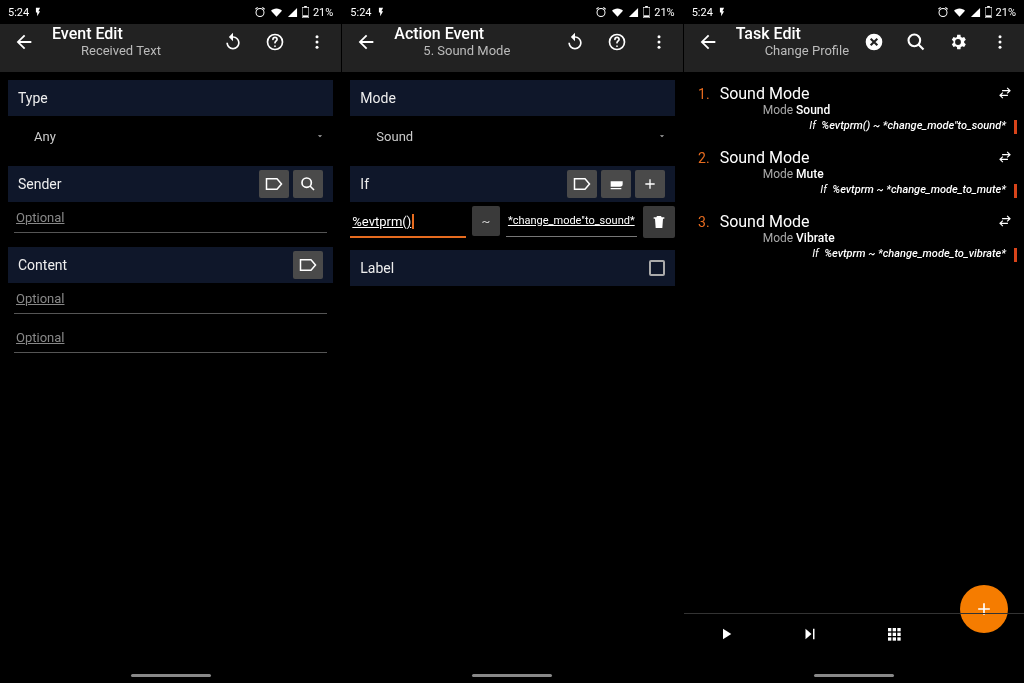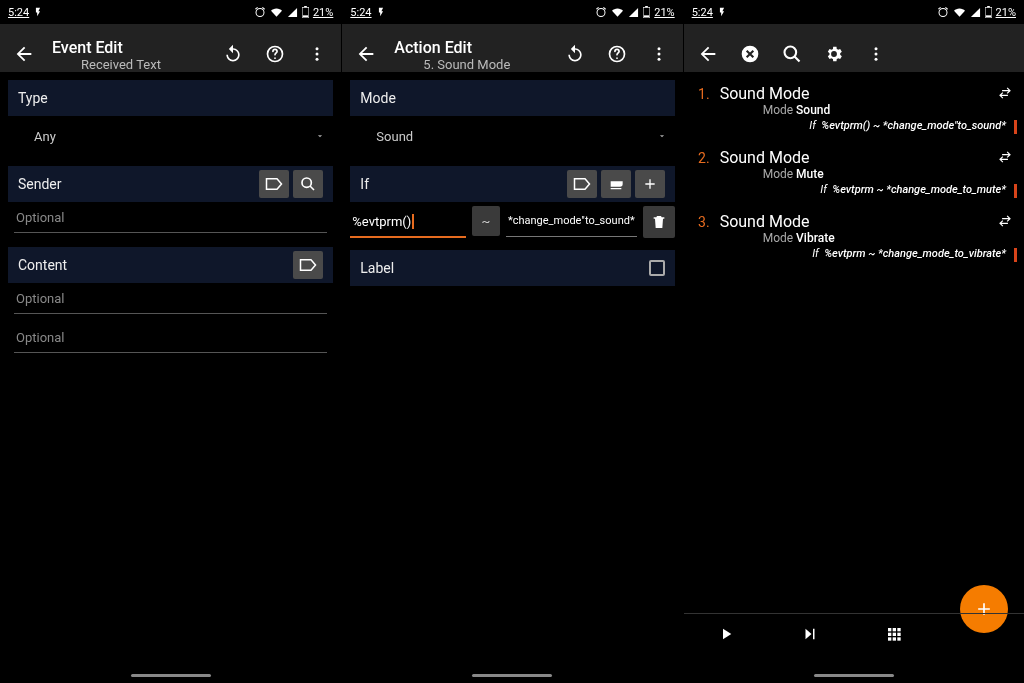--- a/index.html
+++ b/index.html
@@ -27,29 +27,29 @@
   .status-bar {
     height: 24px;
     background: #000;
     color: #fff;
     display: flex;
     align-items: center;
     justify-content: space-between;
     padding: 0 8px;
     font-size: 11px;
   }
-  .status-left, .status-right { display: flex; align-items: center; gap: 4px; text-decoration: underline; }
+  .status-left, .status-right { display: flex; align-items: center; gap: 4px; }
   .status-right .ico { display: inline-flex; align-items: center; justify-content: center; }
 
   
   .header {
     height: 48px;
     background: #222;
     display: flex;
-    align-items: flex-end;
+    align-items: flex-start;
     padding: 0 6px;
     gap: 6px;
   }
   .header .title-wrap { flex: 1; display: flex; flex-direction: column; justify-content: center; padding-left: 4px; }
   .header .title { font-size: 16px; color: #fff; font-weight: 500; }
   .header .subtitle { font-size: 13px; color: #bbb; padding-left: 29px; }
   .hicon {
     width: 36px; height: 36px;
     display: flex; align-items: center; justify-content: center;
     color: #fff;
@@ -92,20 +92,21 @@
 
   .text-input {
     margin: 0 14px 8px 14px;
     border-bottom: 1px solid #555;
     color: #888;
     font-size: 13px;
     height: 30px;
     display: flex;
     align-items: center;
     padding: 15px 2px;
+    text-decoration: underline;
   }
   .text-input.orange-underline { border-bottom: 2px solid #e66b1f; color:#fff; }
   .text-input.dark-underline { border-bottom: 1px solid #777; color:#fff; }
 
   
   .if-row {
     margin: 4px 8px 6px 8px;
     display: flex;
     gap: 6px;
   }
@@ -334,21 +335,21 @@
     </div>
   </div>
 
   <div class="header">
     <div class="hicon">
       <svg width="22" height="22" viewBox="0 0 24 24" fill="#fff">
           <path d="M20 11H7.8l5.6-5.6L12 4l-8 8 8 8 1.4-1.4L7.8 13H20z"></path>
         </svg>
     </div>
     <div class="title-wrap">
-      <div class="title">Action Edit</div>
+      <div class="title">Action Event</div>
       <div class="subtitle">5. Sound Mode</div>
     </div>
     <div class="hicon">
       <svg width="20" height="20" viewBox="0 0 24 24" fill="#fff">
           <path d="M12 5V1L7 6l5 5V7c3.3 0 6 2.7 6 6s-2.7 6-6 6-6-2.7-6-6H4c0 4.4 3.6 8 8 8s8-3.6 8-8-3.6-8-8-8z"></path>
         </svg>
     </div>
     <div class="hicon">
       <svg width="20" height="20" viewBox="0 0 24 24" fill="none" stroke="#fff" stroke-width="2">
           <circle cx="12" cy="12" r="9"></circle>
@@ -459,20 +460,24 @@
         </span>
       <span>21%</span>
     </div>
   </div>
 
   <div class="header">
     <div class="hicon">
       <svg width="22" height="22" viewBox="0 0 24 24" fill="#fff">
           <path d="M20 11H7.8l5.6-5.6L12 4l-8 8 8 8 1.4-1.4L7.8 13H20z"></path>
         </svg>
+    </div>
+    <div class="title-wrap">
+      <div class="title">Task Edit</div>
+      <div class="subtitle">Change Profile</div>
     </div>
     <div class="hicon">
       <svg width="20" height="20" viewBox="0 0 24 24" fill="#fff">
           <circle cx="12" cy="12" r="10"></circle>
           <path d="M8 8l8 8M16 8l-8 8" stroke="#222" stroke-width="2.5"></path>
         </svg>
     </div>
     <div class="hicon">
       <svg width="20" height="20" viewBox="0 0 24 24" fill="none" stroke="#fff" stroke-width="2.5">
           <circle cx="10" cy="10" r="7"></circle>

